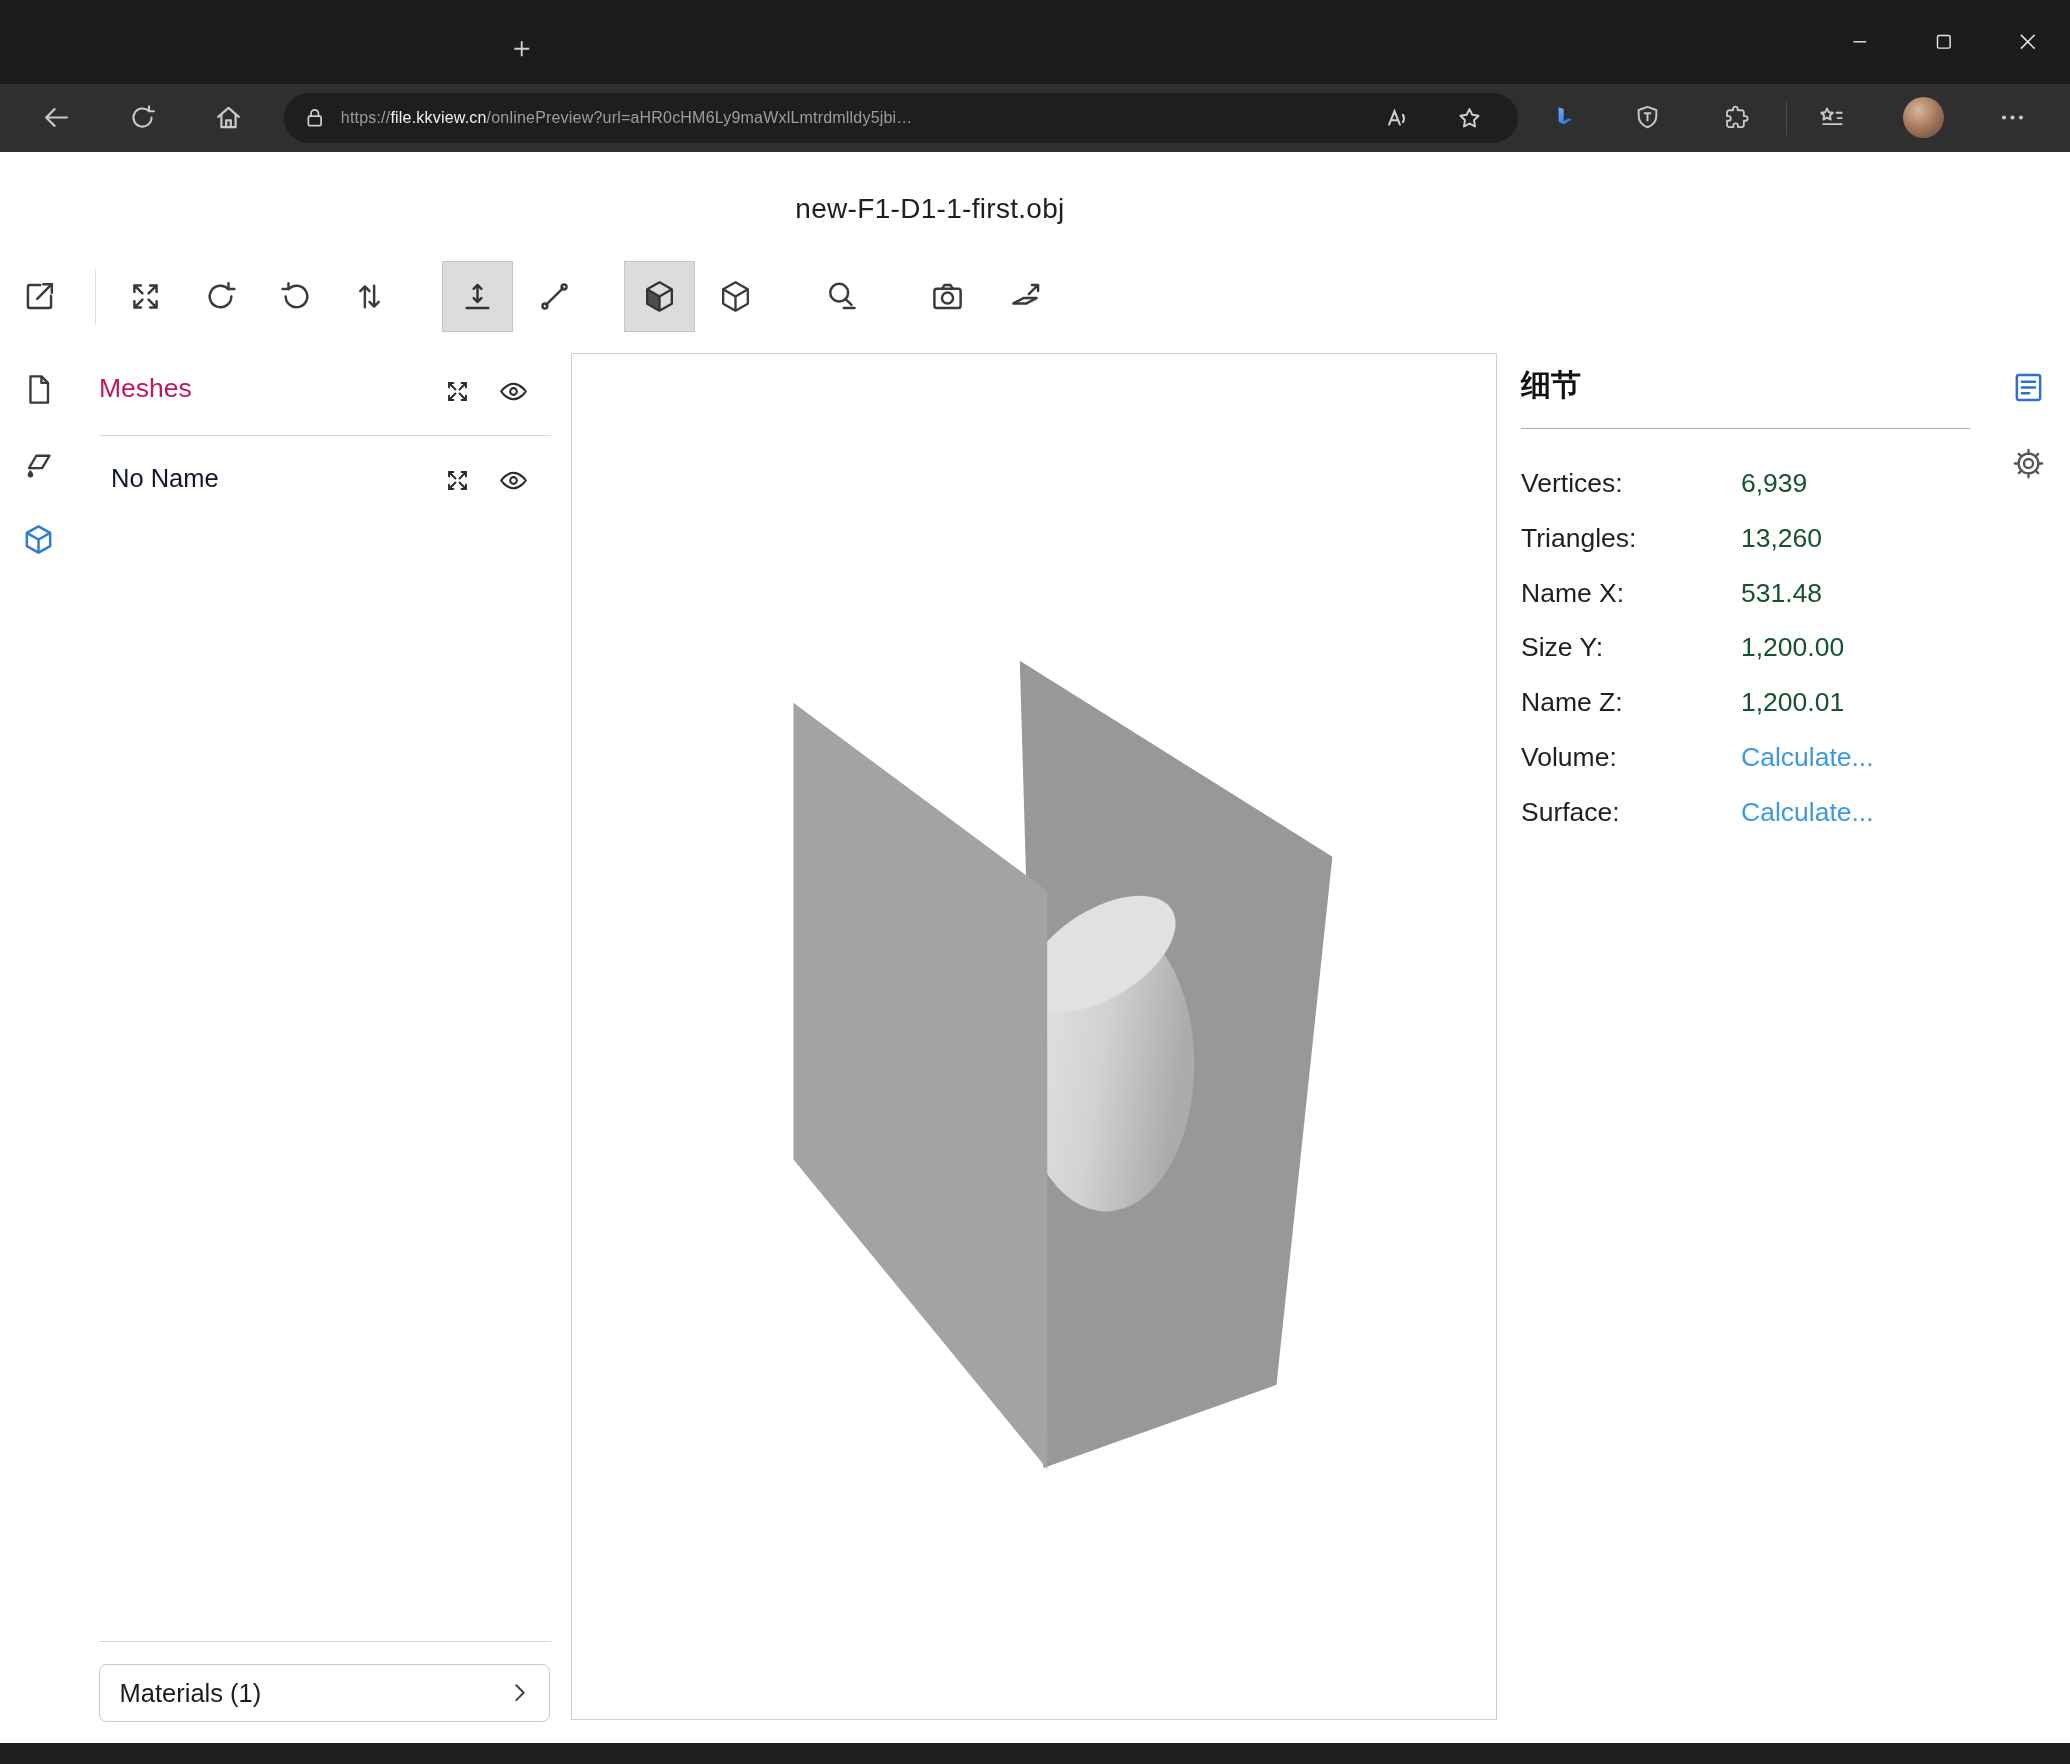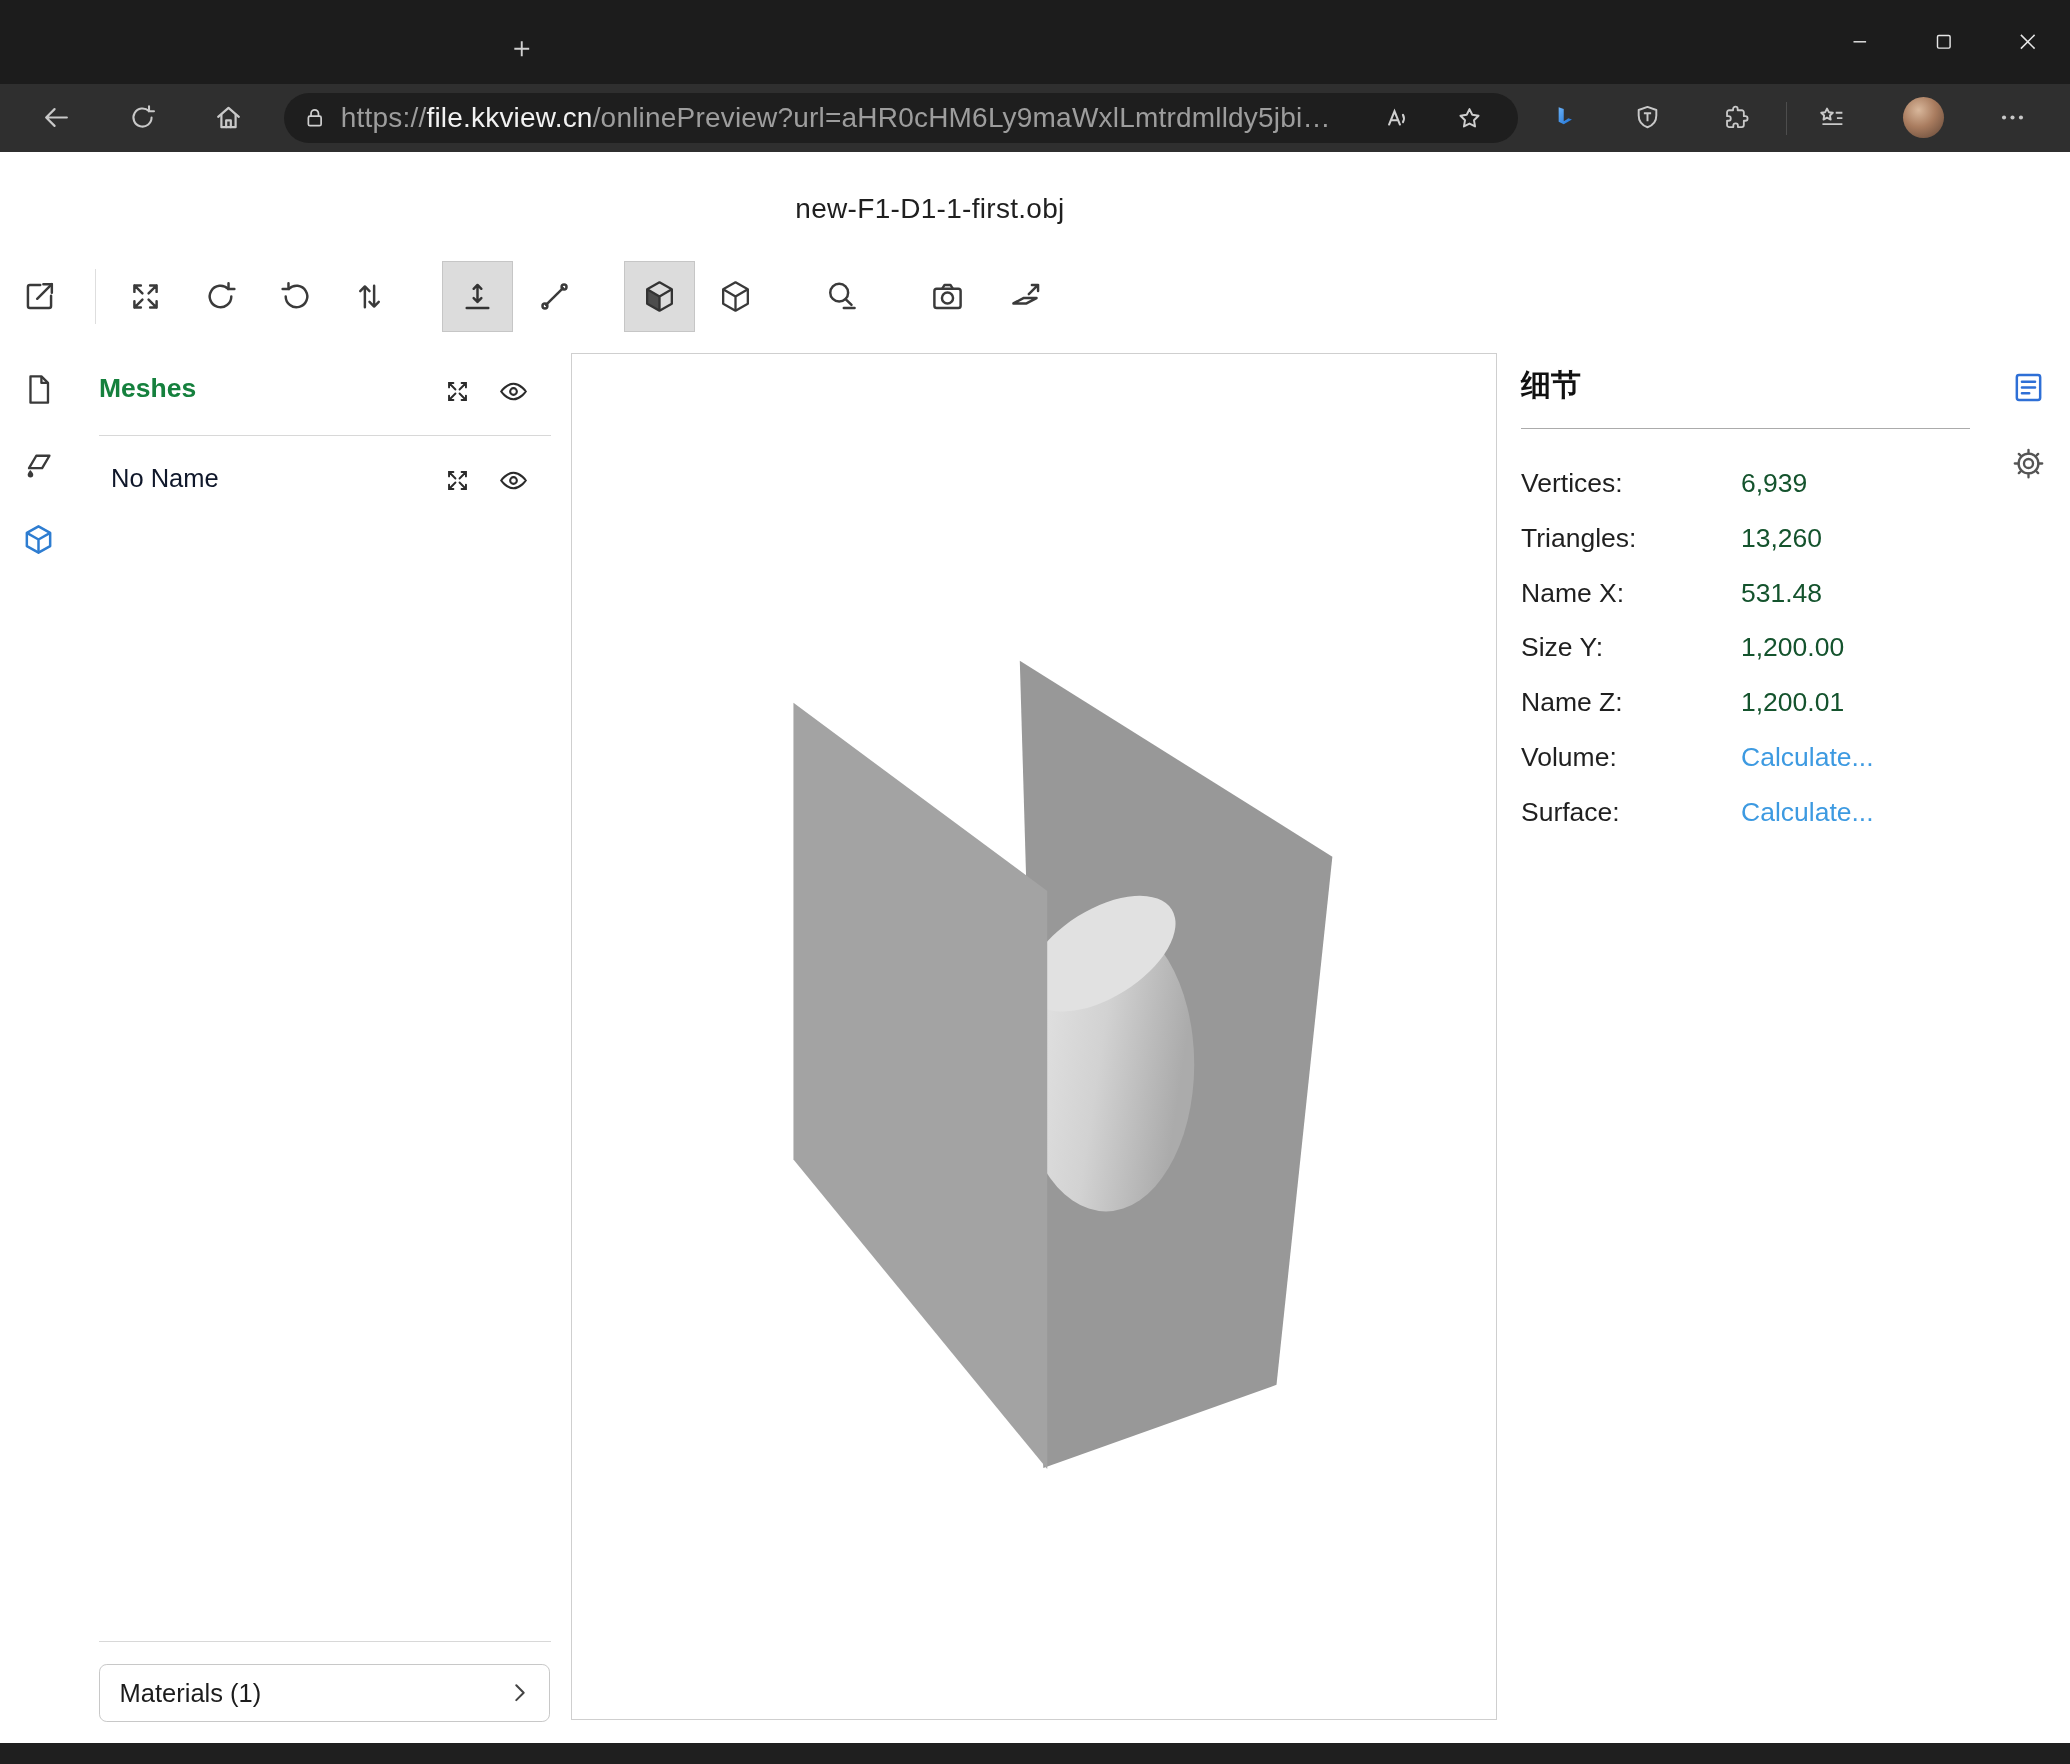--- a/index.html
+++ b/index.html
@@ -15,39 +15,39 @@
   #tab-close{display:flex;align-items:center;justify-content:center;width:29px;height:29px;border-radius:5.9px}
   #new-tab{position:absolute;left:498px;top:25.5px;width:47px;height:47px;display:flex;align-items:center;justify-content:center}
   #win-controls{position:absolute;right:0;top:0;height:84px;display:flex}
   .winbtn{width:84px;height:84px;display:flex;align-items:center;justify-content:center}
 
   #navbar{position:absolute;left:0;top:84px;width:2070px;height:68px;background:#2f2f2f}
   .navbtn{position:absolute;width:47px;height:47px;top:9.8px;display:flex;align-items:center;justify-content:center;border-radius:7.8px}
   #addressbar{position:absolute;left:284px;top:8.8px;width:1234px;height:50px;border-radius:25.5px;background:#1e1e1e;
       display:flex;align-items:center;padding:0 147px 0 17.6px}
   #lock{margin-right:13.7px;flex:none}
-  #url{font-size:28px;color:#9d9d9d;white-space:nowrap;overflow:hidden;letter-spacing:0.2px}
+  #url{font-size:16px;color:#9d9d9d;white-space:nowrap;overflow:hidden;letter-spacing:0.2px}
   #url .domain{color:#f2f2f2}
   .inbar{position:absolute;top:9.8px;width:31px;height:31px;display:flex;align-items:center;justify-content:center}
   #navsep{position:absolute;left:1786px;top:17.6px;width:1px;height:33px;background:#4d4d4d}
   #avatar{position:absolute;left:1903px;top:12.7px;width:41px;height:41px;border-radius:50%;
       background:radial-gradient(circle at 38% 32%, #d8b79b 0%, #a97c5f 45%, #5d4334 100%)}
 
   
   #page-title{position:absolute;left:0;top:193px;width:1860px;text-align:center;font-size:28px;color:#1f1f1f;letter-spacing:0.3px}
 
   .tbtn{position:absolute;width:55px;height:55px;top:269px;display:flex;align-items:center;justify-content:center}
   .tsel{position:absolute;width:71px;height:71px;top:261px;background:#dcdcdc;border:1px solid #c6c6c6;
         display:flex;align-items:center;justify-content:center}
   #toolbar-sep1{position:absolute;left:95px;top:269px;width:1px;height:55px;background:#dedede}
 
   .stripbtn{position:absolute;left:16.7px;width:43px;height:43px;display:flex;align-items:center;justify-content:center}
   .rstripbtn{position:absolute;left:2007px;width:43px;height:43px;display:flex;align-items:center;justify-content:center}
 
-  #meshes-header{position:absolute;left:99px;top:373px;font-size:26.5px;font-weight:700;color:#15803d}
+  #meshes-header{position:absolute;left:99px;top:373px;font-size:26.5px;font-weight:400;color:#be185d}
   .panelbtn{position:absolute;width:39px;height:39px;display:flex;align-items:center;justify-content:center}
   #hr1{position:absolute;left:99px;top:435px;width:452px;height:1px;background:#d8d8d8}
   #mesh-item{position:absolute;left:111px;top:464px;font-size:25.5px;color:#0f172a}
   #hr2{position:absolute;left:99px;top:1641px;width:452px;height:1px;background:#d8d8d8}
   #materials-btn{position:absolute;left:99px;top:1664px;width:451px;height:58px;border:1px solid #c8c8c8;border-radius:7.8px;
       display:flex;align-items:center;justify-content:space-between;padding:0 15.7px 0 19.6px;background:#fff}
   #materials-btn span{font-size:25.5px;color:#1c1c1c}
 
   #viewport{position:absolute;left:571px;top:353px;width:926px;height:1367px;border:1px solid #cfcfcf;background:#fff}
 

